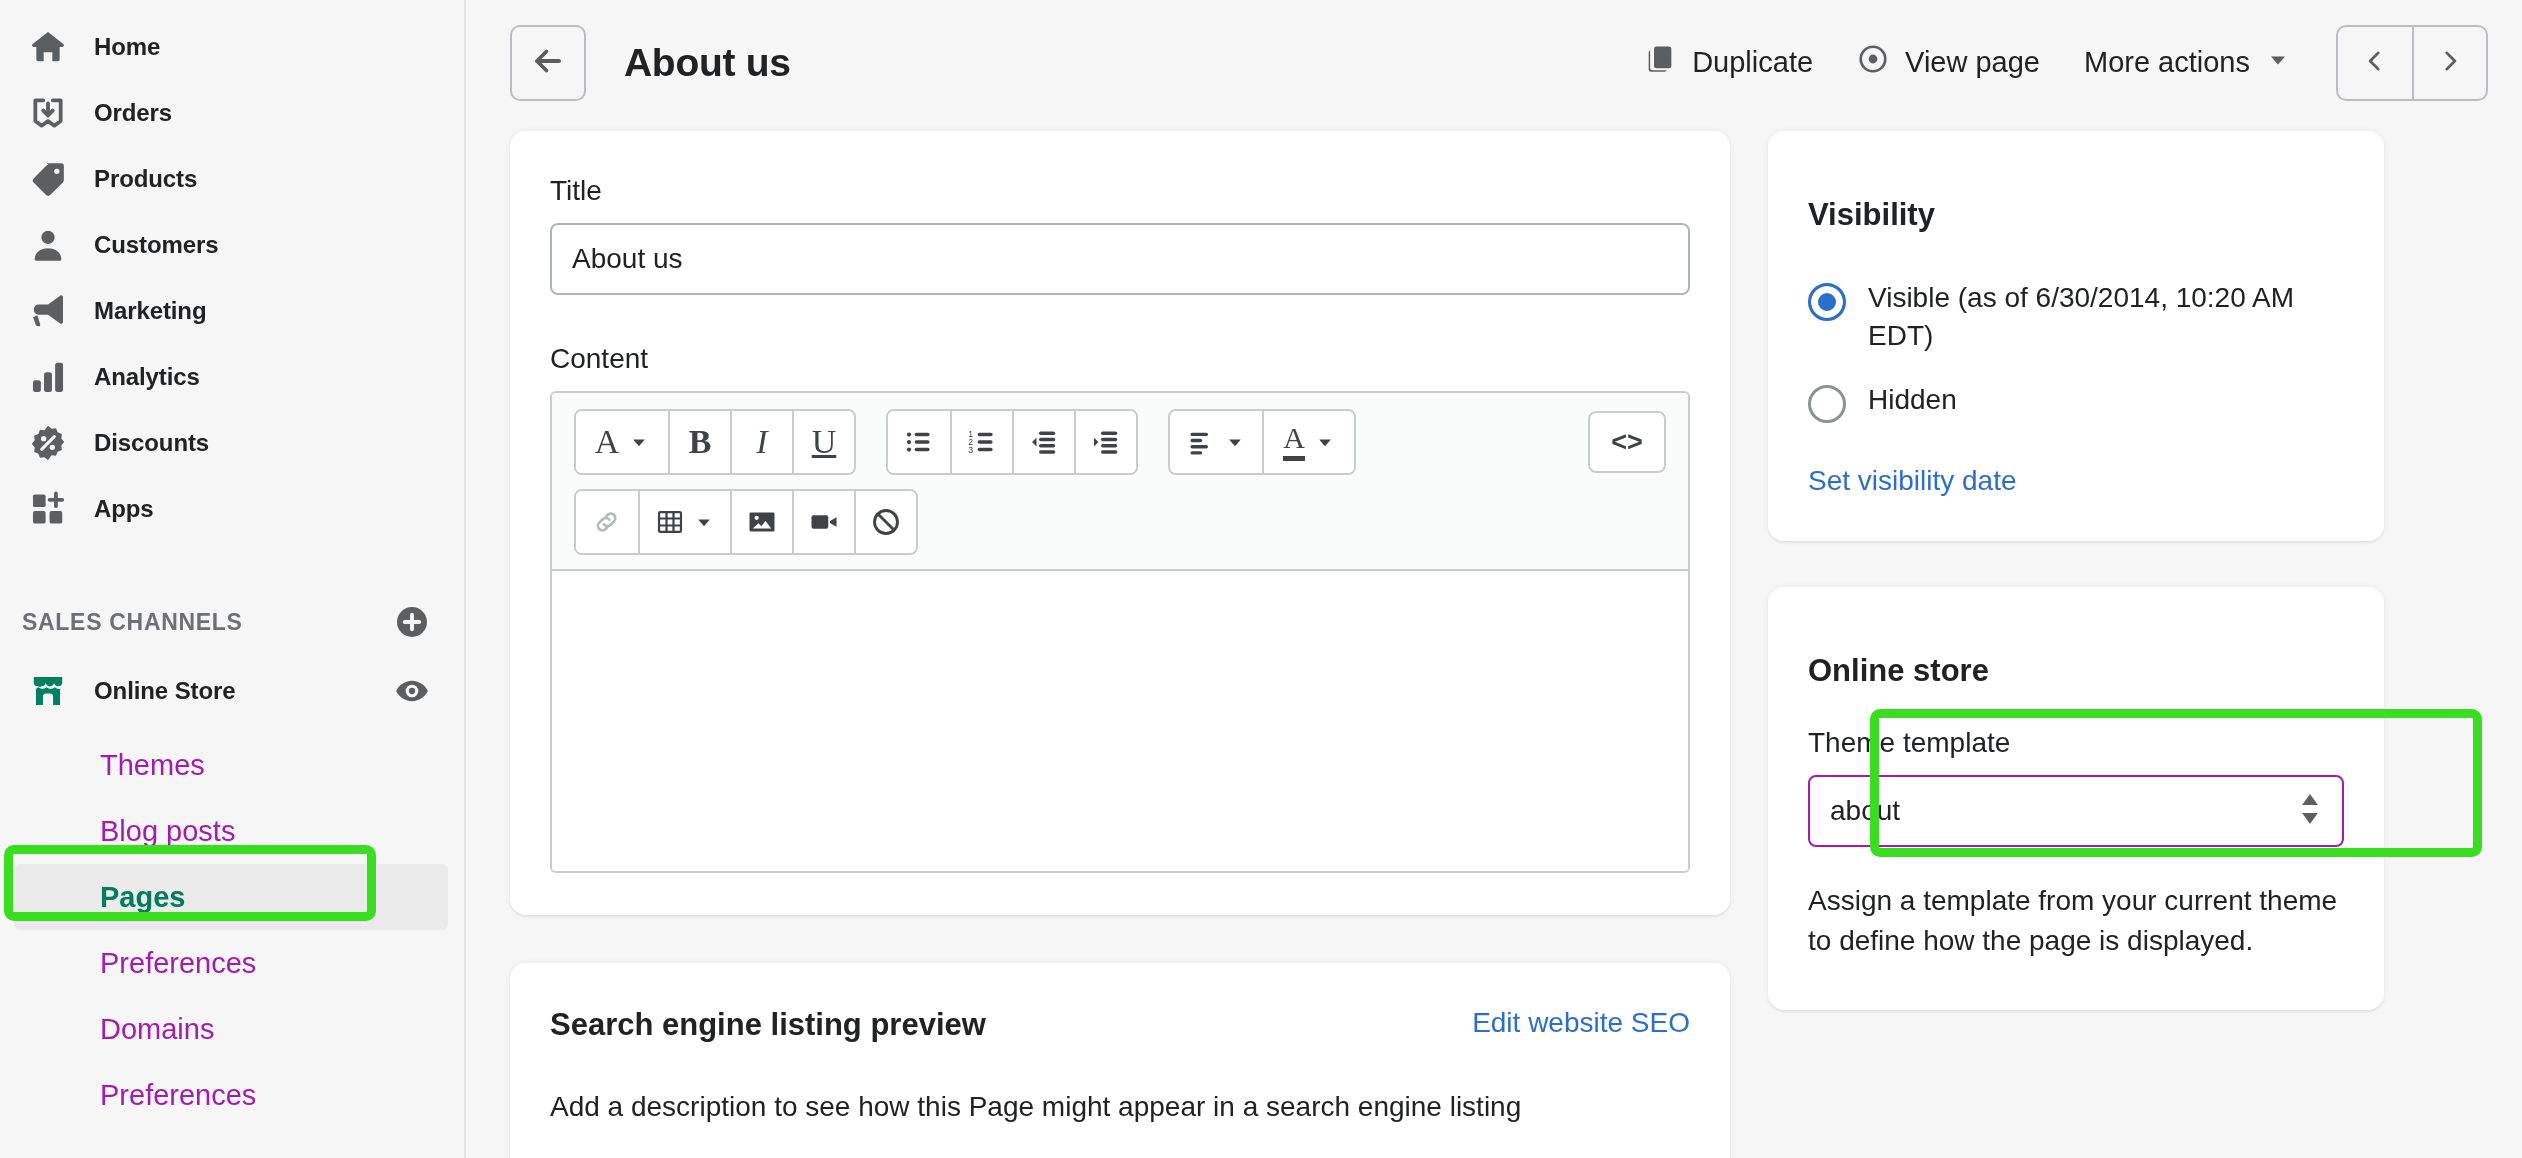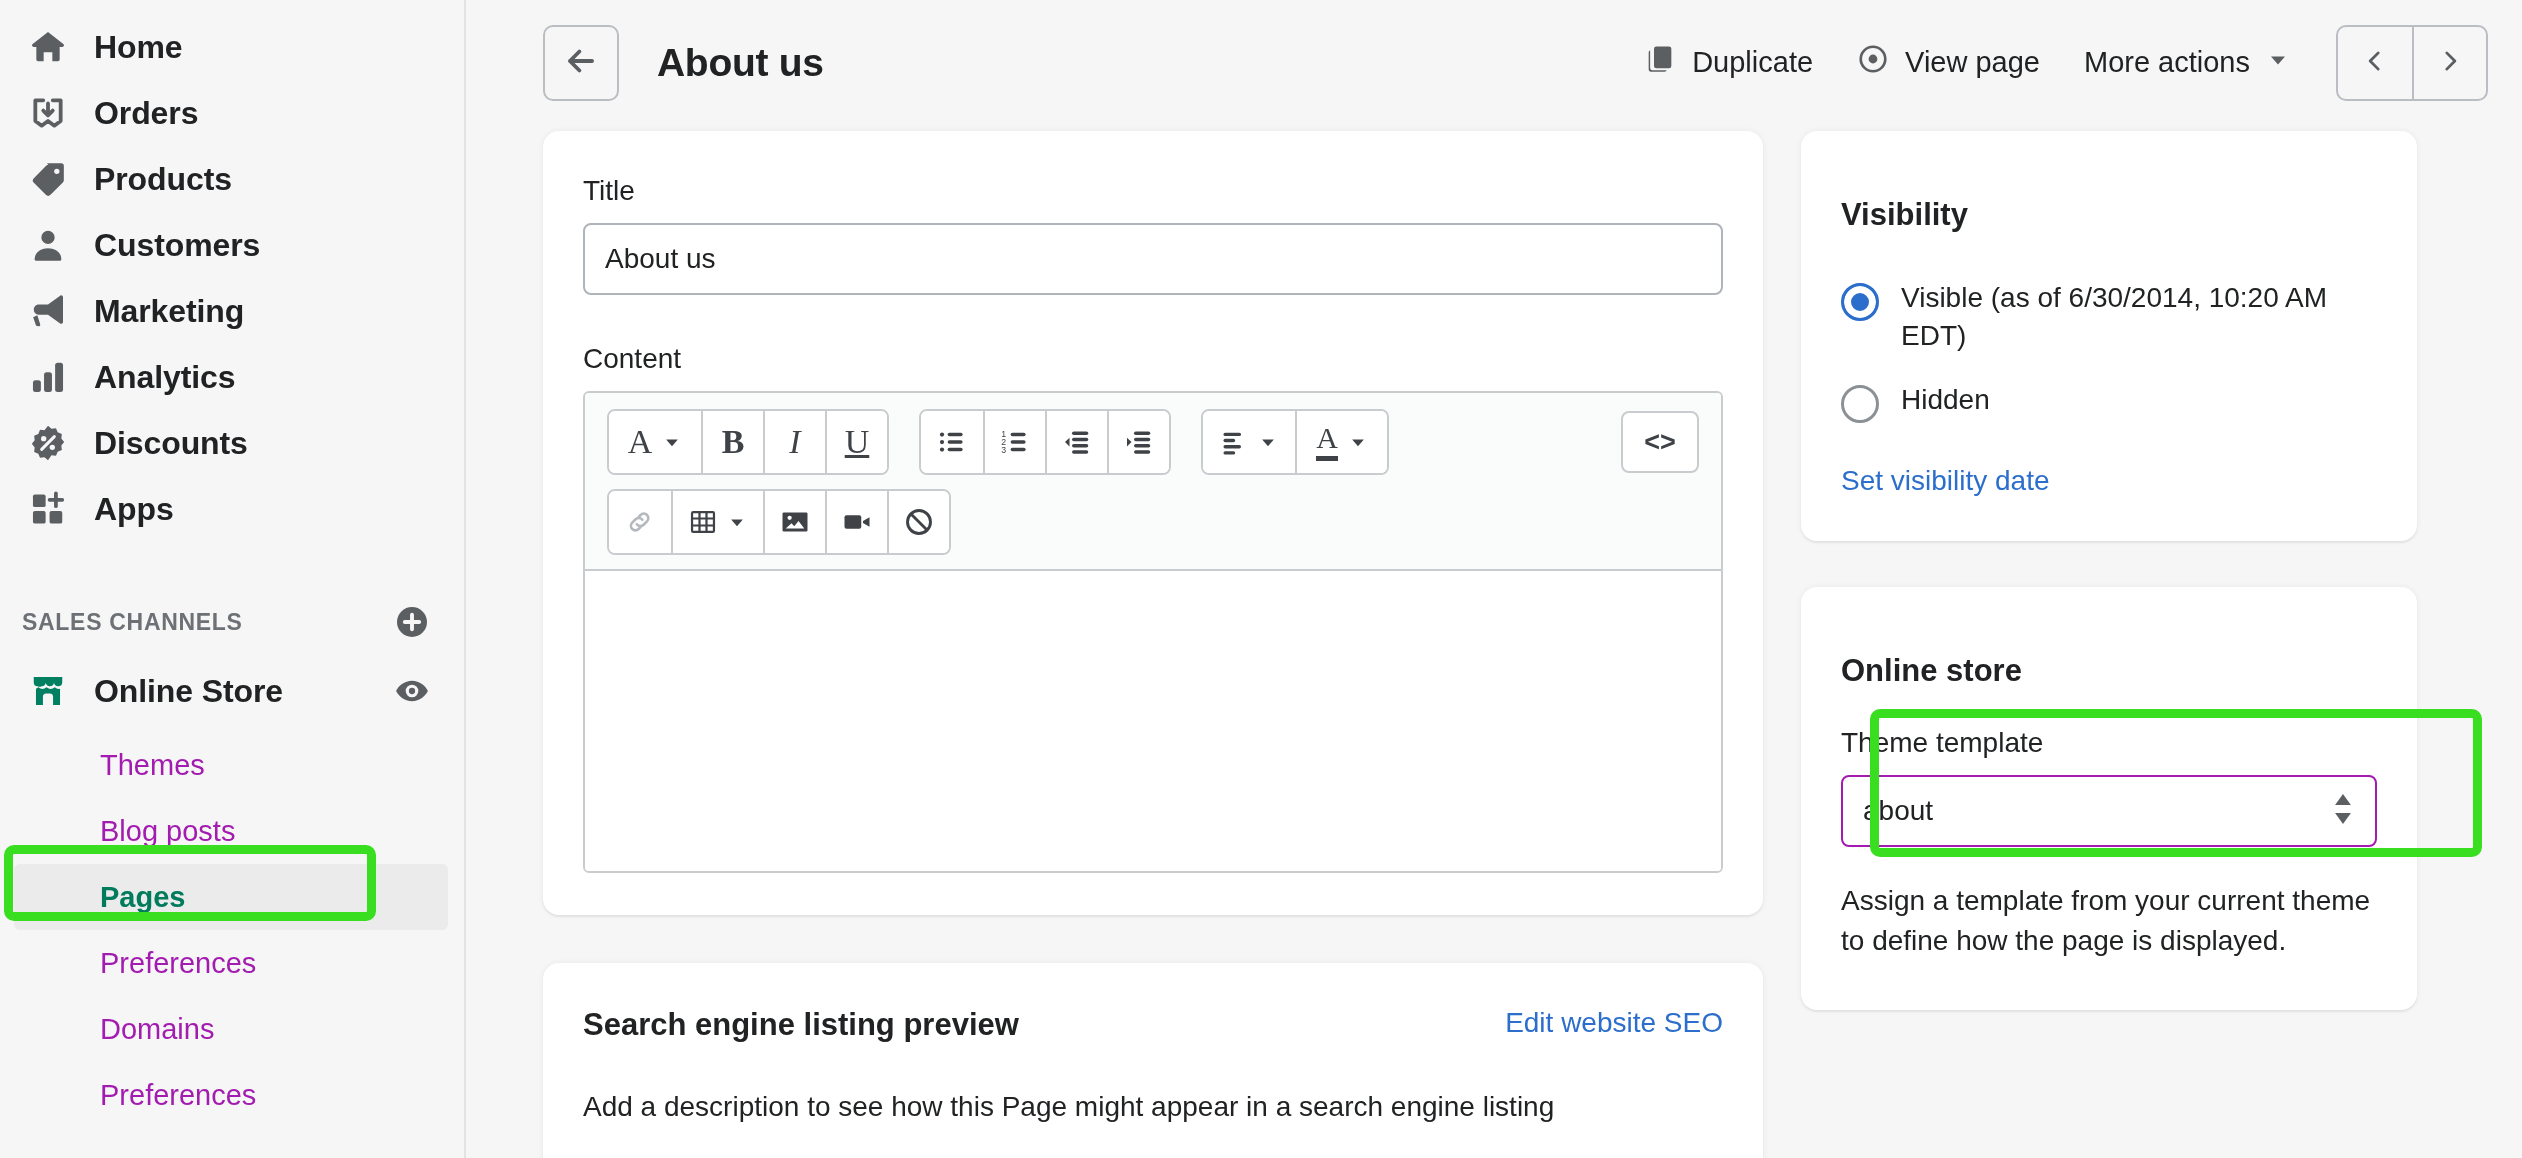--- a/index.html
+++ b/index.html
@@ -27,21 +27,21 @@
     gap: 26px;
     cursor: pointer;
   }
   .nav-icon {
     width: 40px; height: 40px;
     display: flex; align-items: center; justify-content: center;
     flex: 0 0 40px;
   }
   .nav-icon svg { display: block; }
   .nav-label {
-    font-size: 32px;
+    font-size: 24px;
     font-weight: 600;
     color: #202223;
     letter-spacing: -0.1px;
   }
 
   .section-head {
     display: flex; align-items: center; justify-content: space-between;
     padding: 0 34px 0 22px;
     height: 56px;
     margin-top: 52px;
@@ -88,21 +88,21 @@
   .hl-box {
     position: absolute;
     border: 9px solid #3ade21;
     border-radius: 10px;
     pointer-events: none;
     z-index: 40;
   }
   #hl-pages { left: 4px; top: 845px; width: 372px; height: 76px; }
 
   
-  .main { flex: 1; height: 1158px; position: relative; overflow: hidden; padding-left: 33px; }
+  .main { flex: 1; height: 1158px; position: relative; overflow: hidden; }
 
   .topbar {
     display: flex; align-items: center;
     height: 125px;
     padding: 0 34px 0 0;
   }
   .back-btn {
     width: 76px; height: 76px;
     margin-left: 44px;
     border: 2px solid #babec3;

